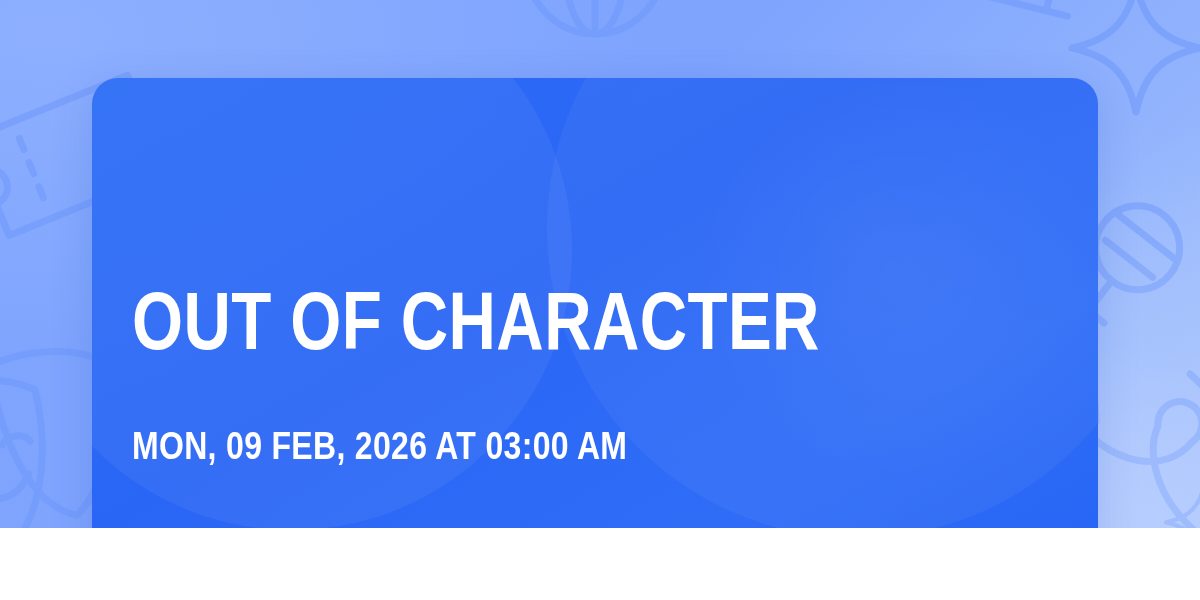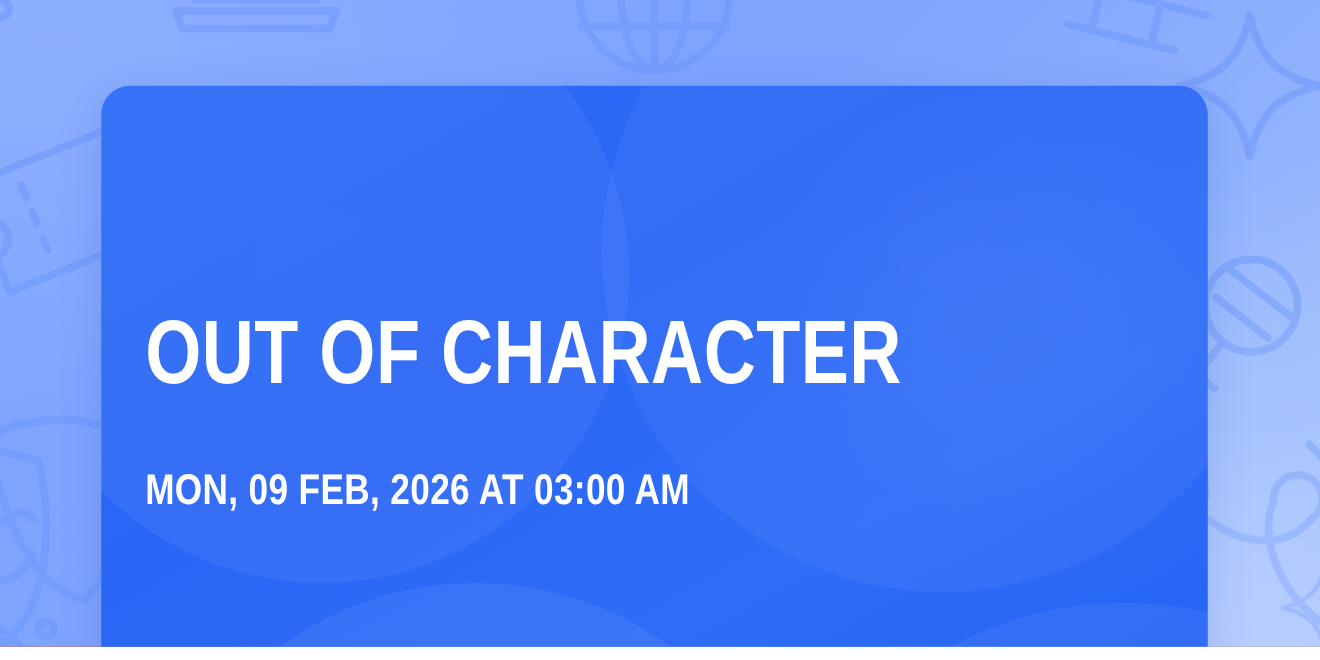--- a/index.html
+++ b/index.html
@@ -10,21 +10,21 @@
     width: 1200px;
     height: 600px;
     overflow: hidden;
     font-family: "Liberation Sans", sans-serif;
   }
 
   
   #event-banner {
     position: relative;
     width: 1200px;
-    height: 588px;
+    height: 528px;
     overflow: hidden;
     background: #c2410c;
   }
 
   
   .bg-base {
     position: absolute;
     inset: 0;
     background:
       radial-gradient(120% 130% at 88% 104%, rgba(190,211,255,0.95) 0%, rgba(165,194,253,0.55) 30%, rgba(126,164,254,0.0) 62%),

